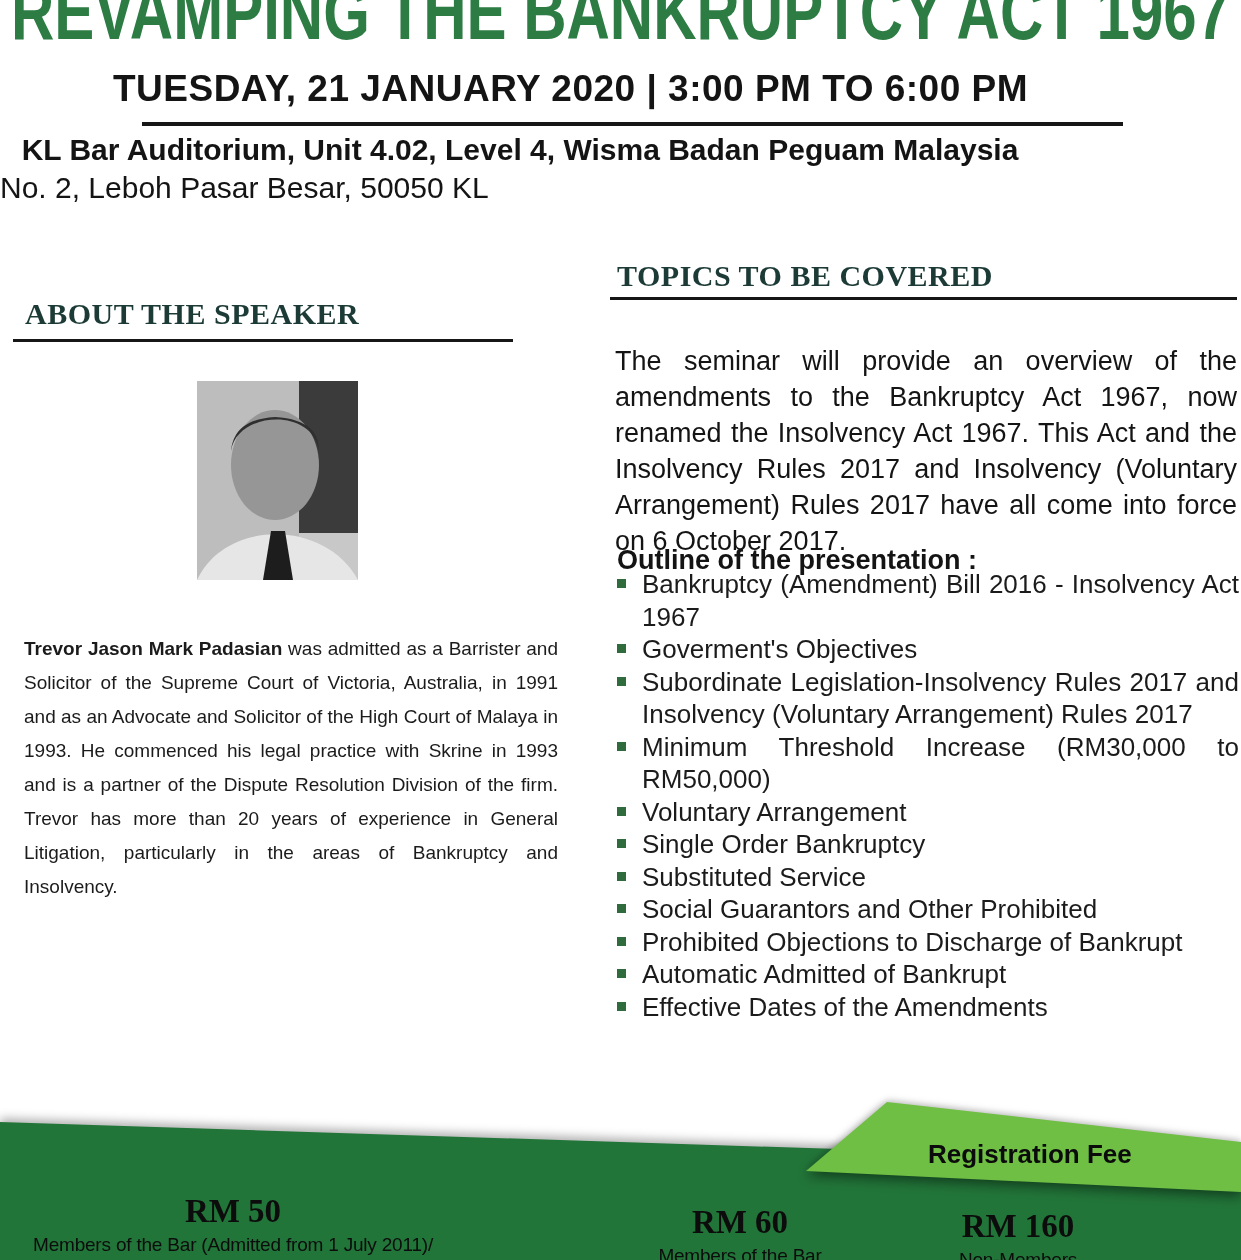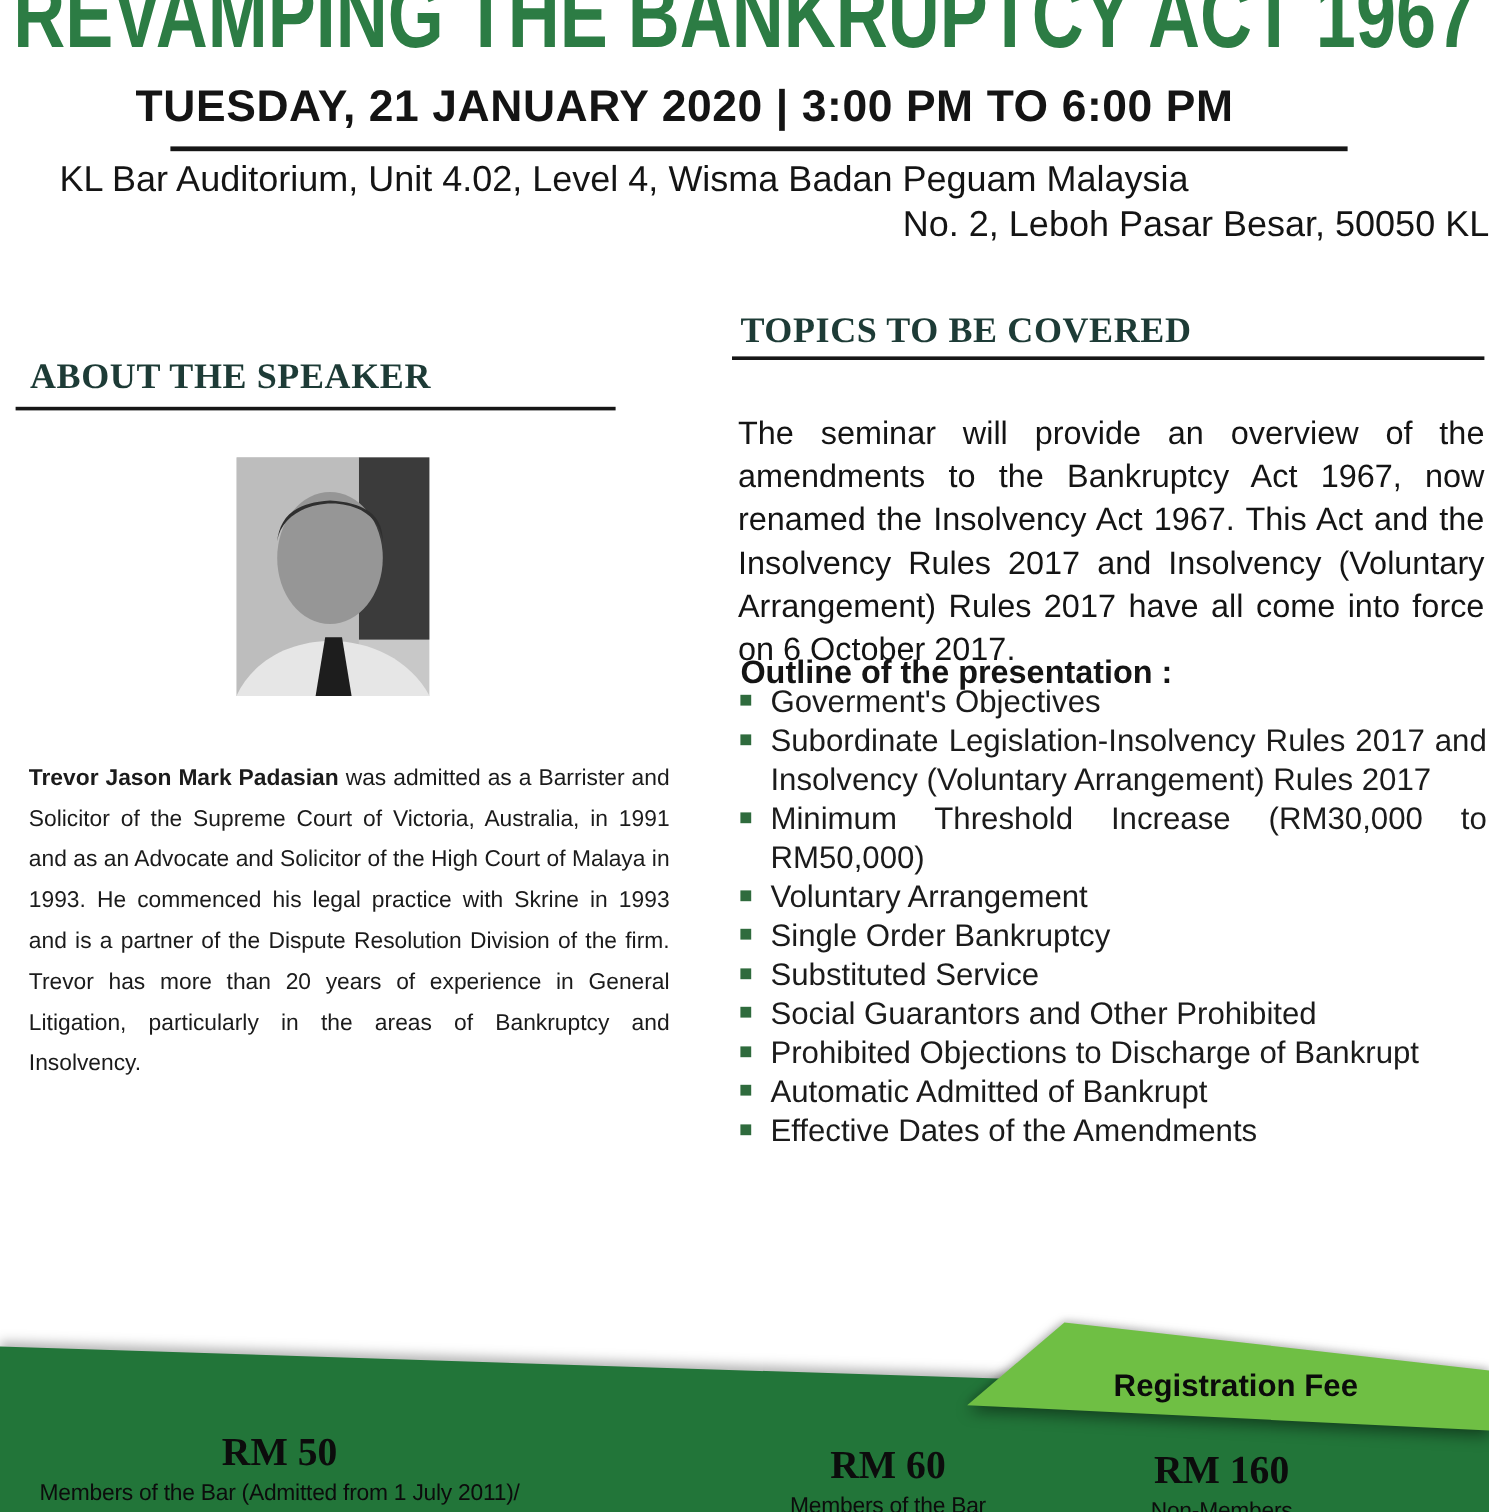--- a/index.html
+++ b/index.html
@@ -14,22 +14,22 @@
     top:-26px;left:0;width:1241px;text-align:center;white-space:nowrap;
     font-size:60px;line-height:60px;font-weight:700;color:#2c7c44;
     transform:scaleY(1.3);transform-origin:top center;letter-spacing:0px;
   }
 
   .date-line{
     top:68px;left:0;width:1141px;text-align:center;
     font-size:37px;font-weight:600;color:#141414;letter-spacing:.5px;white-space:nowrap;
   }
   .rule-thick{top:122px;left:142px;width:981px;height:4px;background:#161616;}
-  .venue1{top:133px;left:0;width:1040px;text-align:center;font-size:30px;font-weight:400;color:#141414;white-space:nowrap;}
-  .venue2{top:171px;left:0;width:1241px;text-align:right;font-size:30px;font-weight:500;color:#141414;white-space:nowrap;}
+  .venue1{top:133px;left:0;width:1040px;text-align:center;font-size:30px;font-weight:700;color:#141414;white-space:nowrap;}
+  .venue2{top:171px;left:0;width:1241px;text-align:left;font-size:30px;font-weight:500;color:#141414;white-space:nowrap;}
 
   
   .sec-heading{font-size:30px;font-weight:600;color:#1d3b36;letter-spacing:.5px;white-space:nowrap;font-family:Liberation Serif, serif;}
   .about-heading{top:297px;left:25px;}
   .about-rule{top:339px;left:13px;width:500px;height:3px;background:#161616;}
   .topics-heading{top:259px;left:617px;}
   .topics-rule{top:297px;left:610px;width:627px;height:3px;background:#161616;}
 
   
   .photo{top:381px;left:197px;width:161px;height:199px;}
@@ -92,20 +92,21 @@
   <polygon points="74,150 88,150 96,199 66,199" fill="#1d1d1d"></polygon>
 </svg>
 
 <p class="abs bio"><b>Trevor Jason Mark Padasian</b> <span>was admitted as a Barrister and Solicitor of the Supreme Court of Victoria, Australia, in 1991 and as an Advocate and Solicitor of the High Court of Malaya in 1993. He commenced his legal practice with Skrine in 1993 and is a partner of the Dispute Resolution Division of the firm. Trevor has more than 20 years of experience in General Litigation, particularly in the areas of Bankruptcy and Insolvency.</span></p>
 
 <div class="abs sec-heading topics-heading">TOPICS TO BE COVERED</div>
 <div class="abs topics-rule"></div>
 <p class="abs intro">The seminar will provide an overview of the amendments to the Bankruptcy Act 1967, now renamed the Insolvency Act 1967. This Act and the Insolvency Rules 2017 and Insolvency (Voluntary Arrangement) Rules 2017 have all come into force on 6 October 2017.</p>
 <div class="abs outline-label">Outline of the presentation :</div>
 <ul class="abs outline">
+    <li>Bankruptcy (Amendment) Bill 2016 - Insolvency Act 1967</li>
     <li>Goverment's Objectives</li>
     <li>Subordinate Legislation-Insolvency Rules 2017 and Insolvency (Voluntary Arrangement) Rules 2017</li>
     <li>Minimum Threshold Increase (RM30,000 to RM50,000)</li>
     <li>Voluntary Arrangement</li>
     <li>Single Order Bankruptcy</li>
     <li>Substituted Service</li>
     <li>Social Guarantors and Other Prohibited</li>
     <li>Prohibited Objections to Discharge of Bankrupt</li>
     <li>Automatic Admitted of Bankrupt</li>
     <li>Effective Dates of the Amendments</li>

